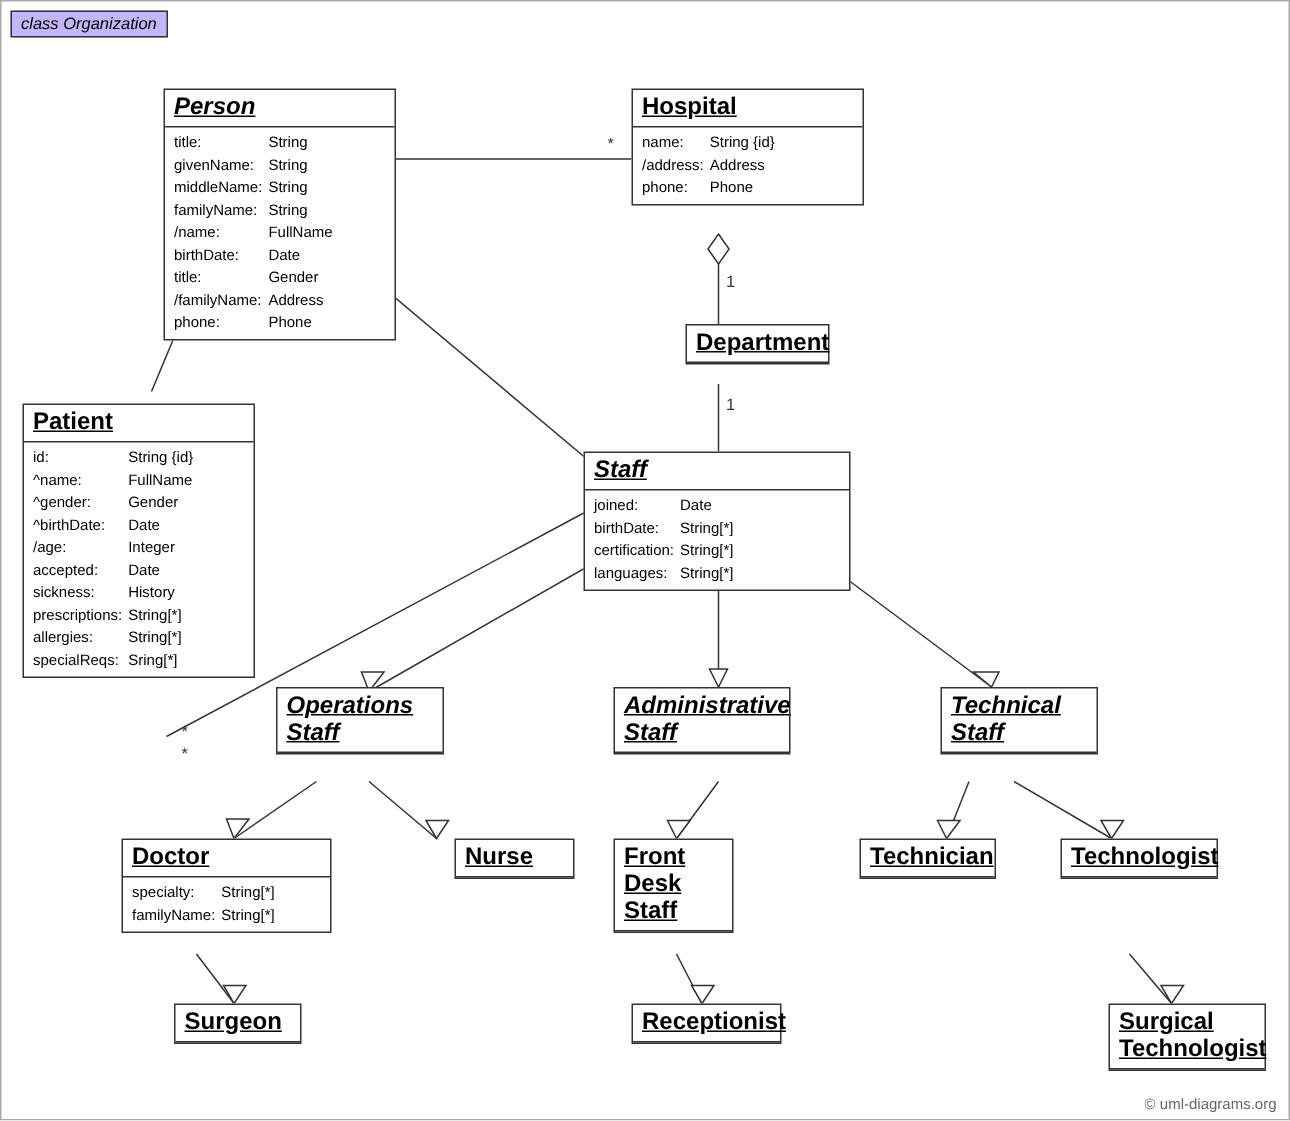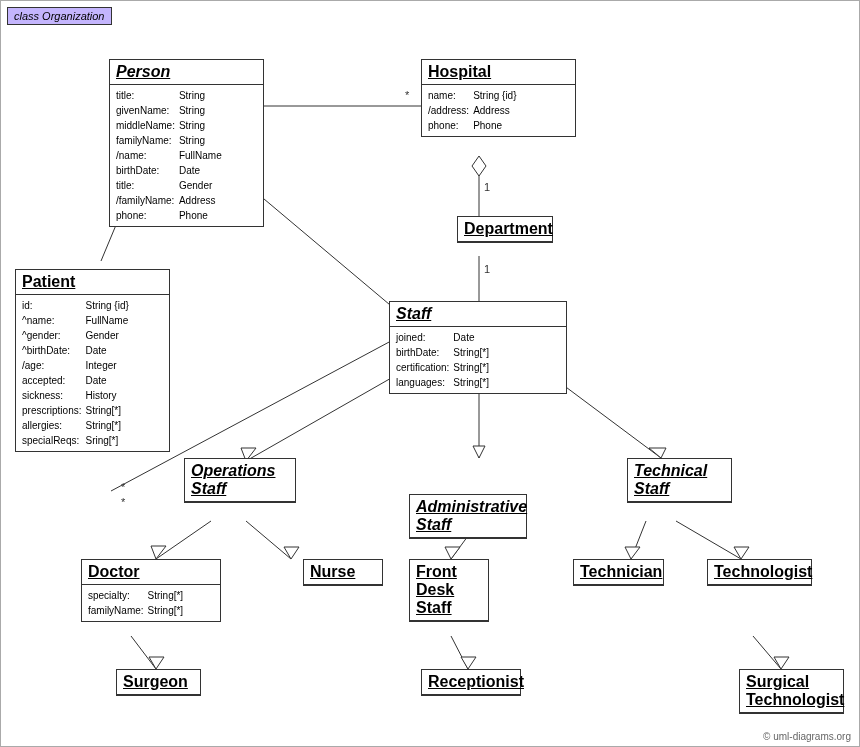--- a/index.html
+++ b/index.html
@@ -286,21 +286,21 @@
             </tr>
       </tbody>
         </table>
     </div>
   </div>
 
   <div class="uml-box" style="left:183px; top:457px; width:112px; text-align:center;">
     <div class="box-title italic" style="font-style:italic;">Operations<br>Staff</div>
   </div>
 
-  <div class="uml-box" style="left:408px; top:457px; width:118px; text-align:center;margin-top:36px;">
+  <div class="uml-box" style="left:408px; top:457px; width:118px; text-align:center;">
     <div class="box-title italic" style="font-style:italic;">Administrative<br>Staff</div>
   </div>
 
   <div class="uml-box" style="left:626px; top:457px; width:105px; text-align:center;">
     <div class="box-title italic" style="font-style:italic;">Technical<br>Staff</div>
   </div>
 
   <div class="uml-box" style="left:80px; top:558px; width:140px;">
     <div class="box-title">Doctor</div>
     <div class="box-body">

